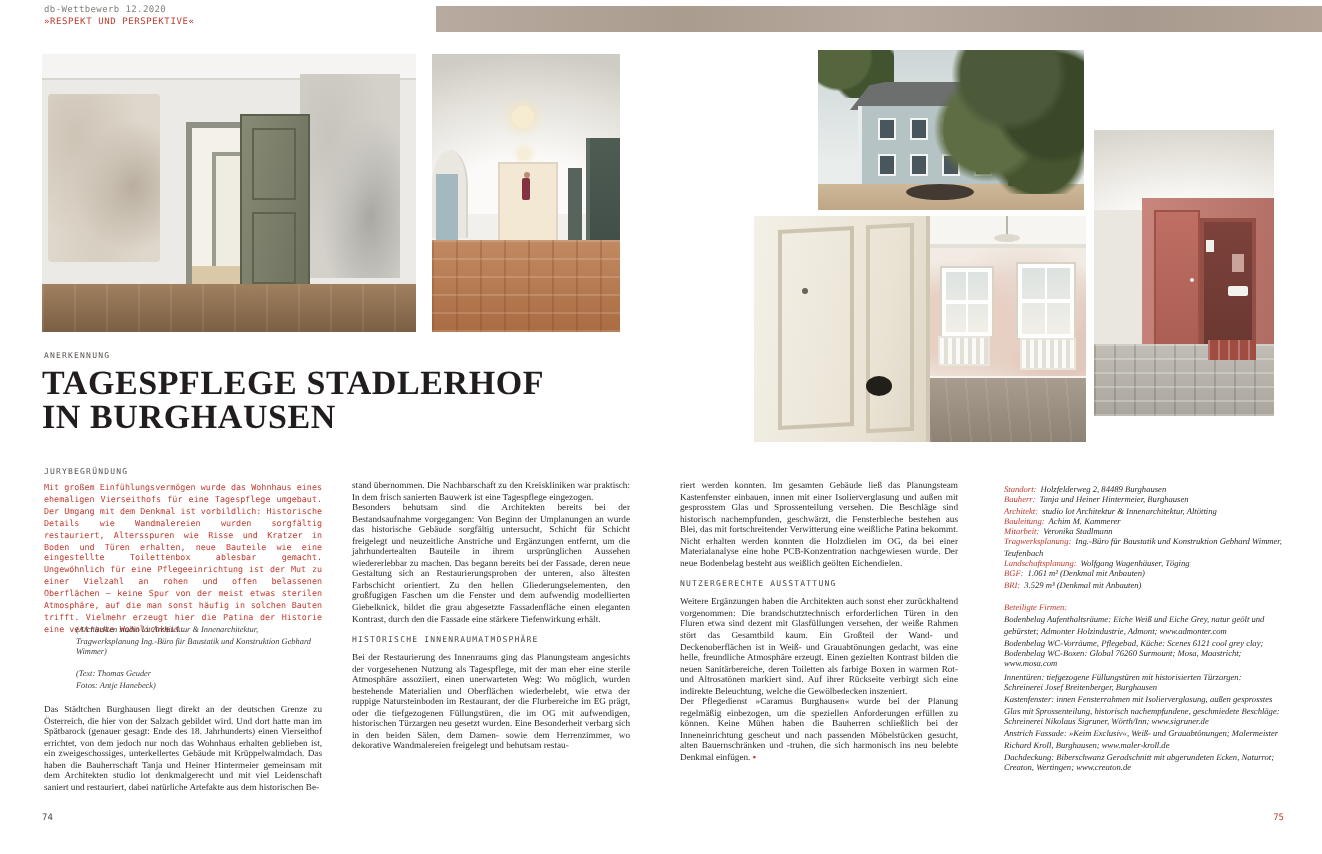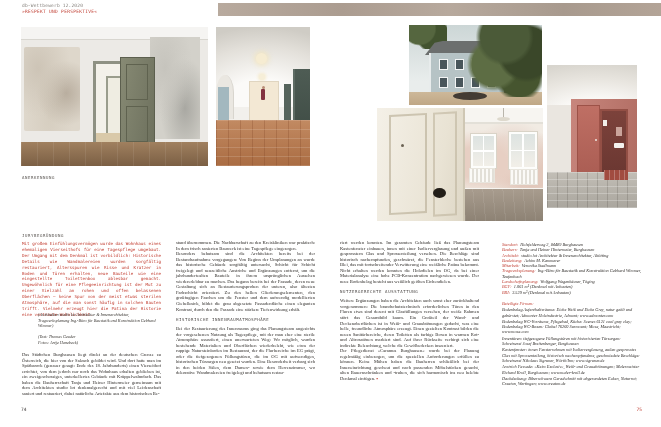--- a/index.html
+++ b/index.html
@@ -236,20 +236,22 @@
     <div class="pp-open"></div>
     <div class="pp-mirror"></div>
     <div class="pp-sink"></div>
     <div class="pp-dispenser"></div>
     <div class="pp-floor"></div>
     <div class="pp-floor-red"></div>
   </div>
 
   <div class="abs minilabel award">ANERKENNUNG</div>
   <div class="abs title">
+    <div>TAGESPFLEGE STADLERHOF</div>
+    <div>IN BURGHAUSEN</div>
   </div>
 
   <div class="abs minilabel jurylbl">JURYBEGRÜNDUNG</div>
   <div class="abs jury">Mit großem Einfühlungsvermögen wurde das Wohnhaus eines ehemaligen Vierseithofs für eine Tagespflege umgebaut. Der Umgang mit dem Denkmal ist vorbildlich: Historische Details wie Wandmalereien wurden sorgfältig restauriert, Altersspuren wie Risse und Kratzer in Boden und Türen erhalten, neue Bauteile wie eine eingestellte Toilettenbox ablesbar gemacht. Ungewöhnlich für eine Pflegeeinrichtung ist der Mut zu einer Vielzahl an rohen und offen belassenen Oberflächen – keine Spur von der meist etwas sterilen Atmosphäre, auf die man sonst häufig in solchen Bauten trifft. Vielmehr erzeugt hier die Patina der Historie eine vertraute Wohnlichkeit.</div>
   <div class="abs credits">(Architekten studio lot Architektur &amp; Innenarchitektur, Tragwerksplanung Ing.-Büro für Baustatik und Konstruktion Gebhard Wimmer)</div>
   <div class="abs credits2">
     <div>(Text: Thomas Geuder</div>
     <div>Fotos: Antje Hanebeck)</div>
   </div>
   <div class="abs bodycol col1">

